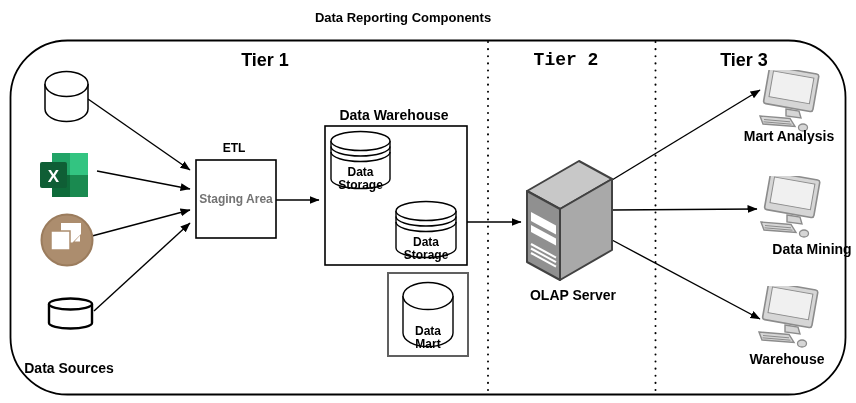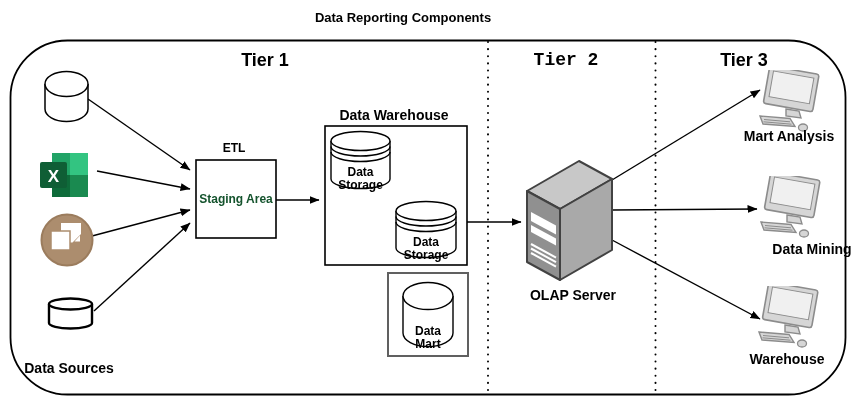--- a/index.html
+++ b/index.html
@@ -12,21 +12,21 @@
     position:absolute;font-weight:bold;color:#000;text-align:center;
     white-space:nowrap;transform:translateX(-50%);line-height:1.1;
   }
   .lbl.wrap{white-space:normal;transform:none;line-height:13px;margin-top:12px;}
   .title{font-size:13px;}
   .tier{font-size:18px;}
   .node-lbl{font-size:14px;}
   .small-lbl{font-size:12px;text-align:center;}
   .staging-box-label{
     position:absolute;display:flex;align-items:center;justify-content:center;
-    font-weight:bold;font-size:12px;color:#14532d;text-align:center;
+    font-weight:bold;font-size:12px;color:#737373;text-align:center;
   }
 </style>
 </head>
 <body>
 
 <div class="stage">
 
   <svg class="canvas" width="856" height="403" viewBox="0 0 856 403">
     <defs>
       <marker id="arw" markerWidth="11" markerHeight="9" refX="9.5" refY="4" orient="auto" markerUnits="userSpaceOnUse">

